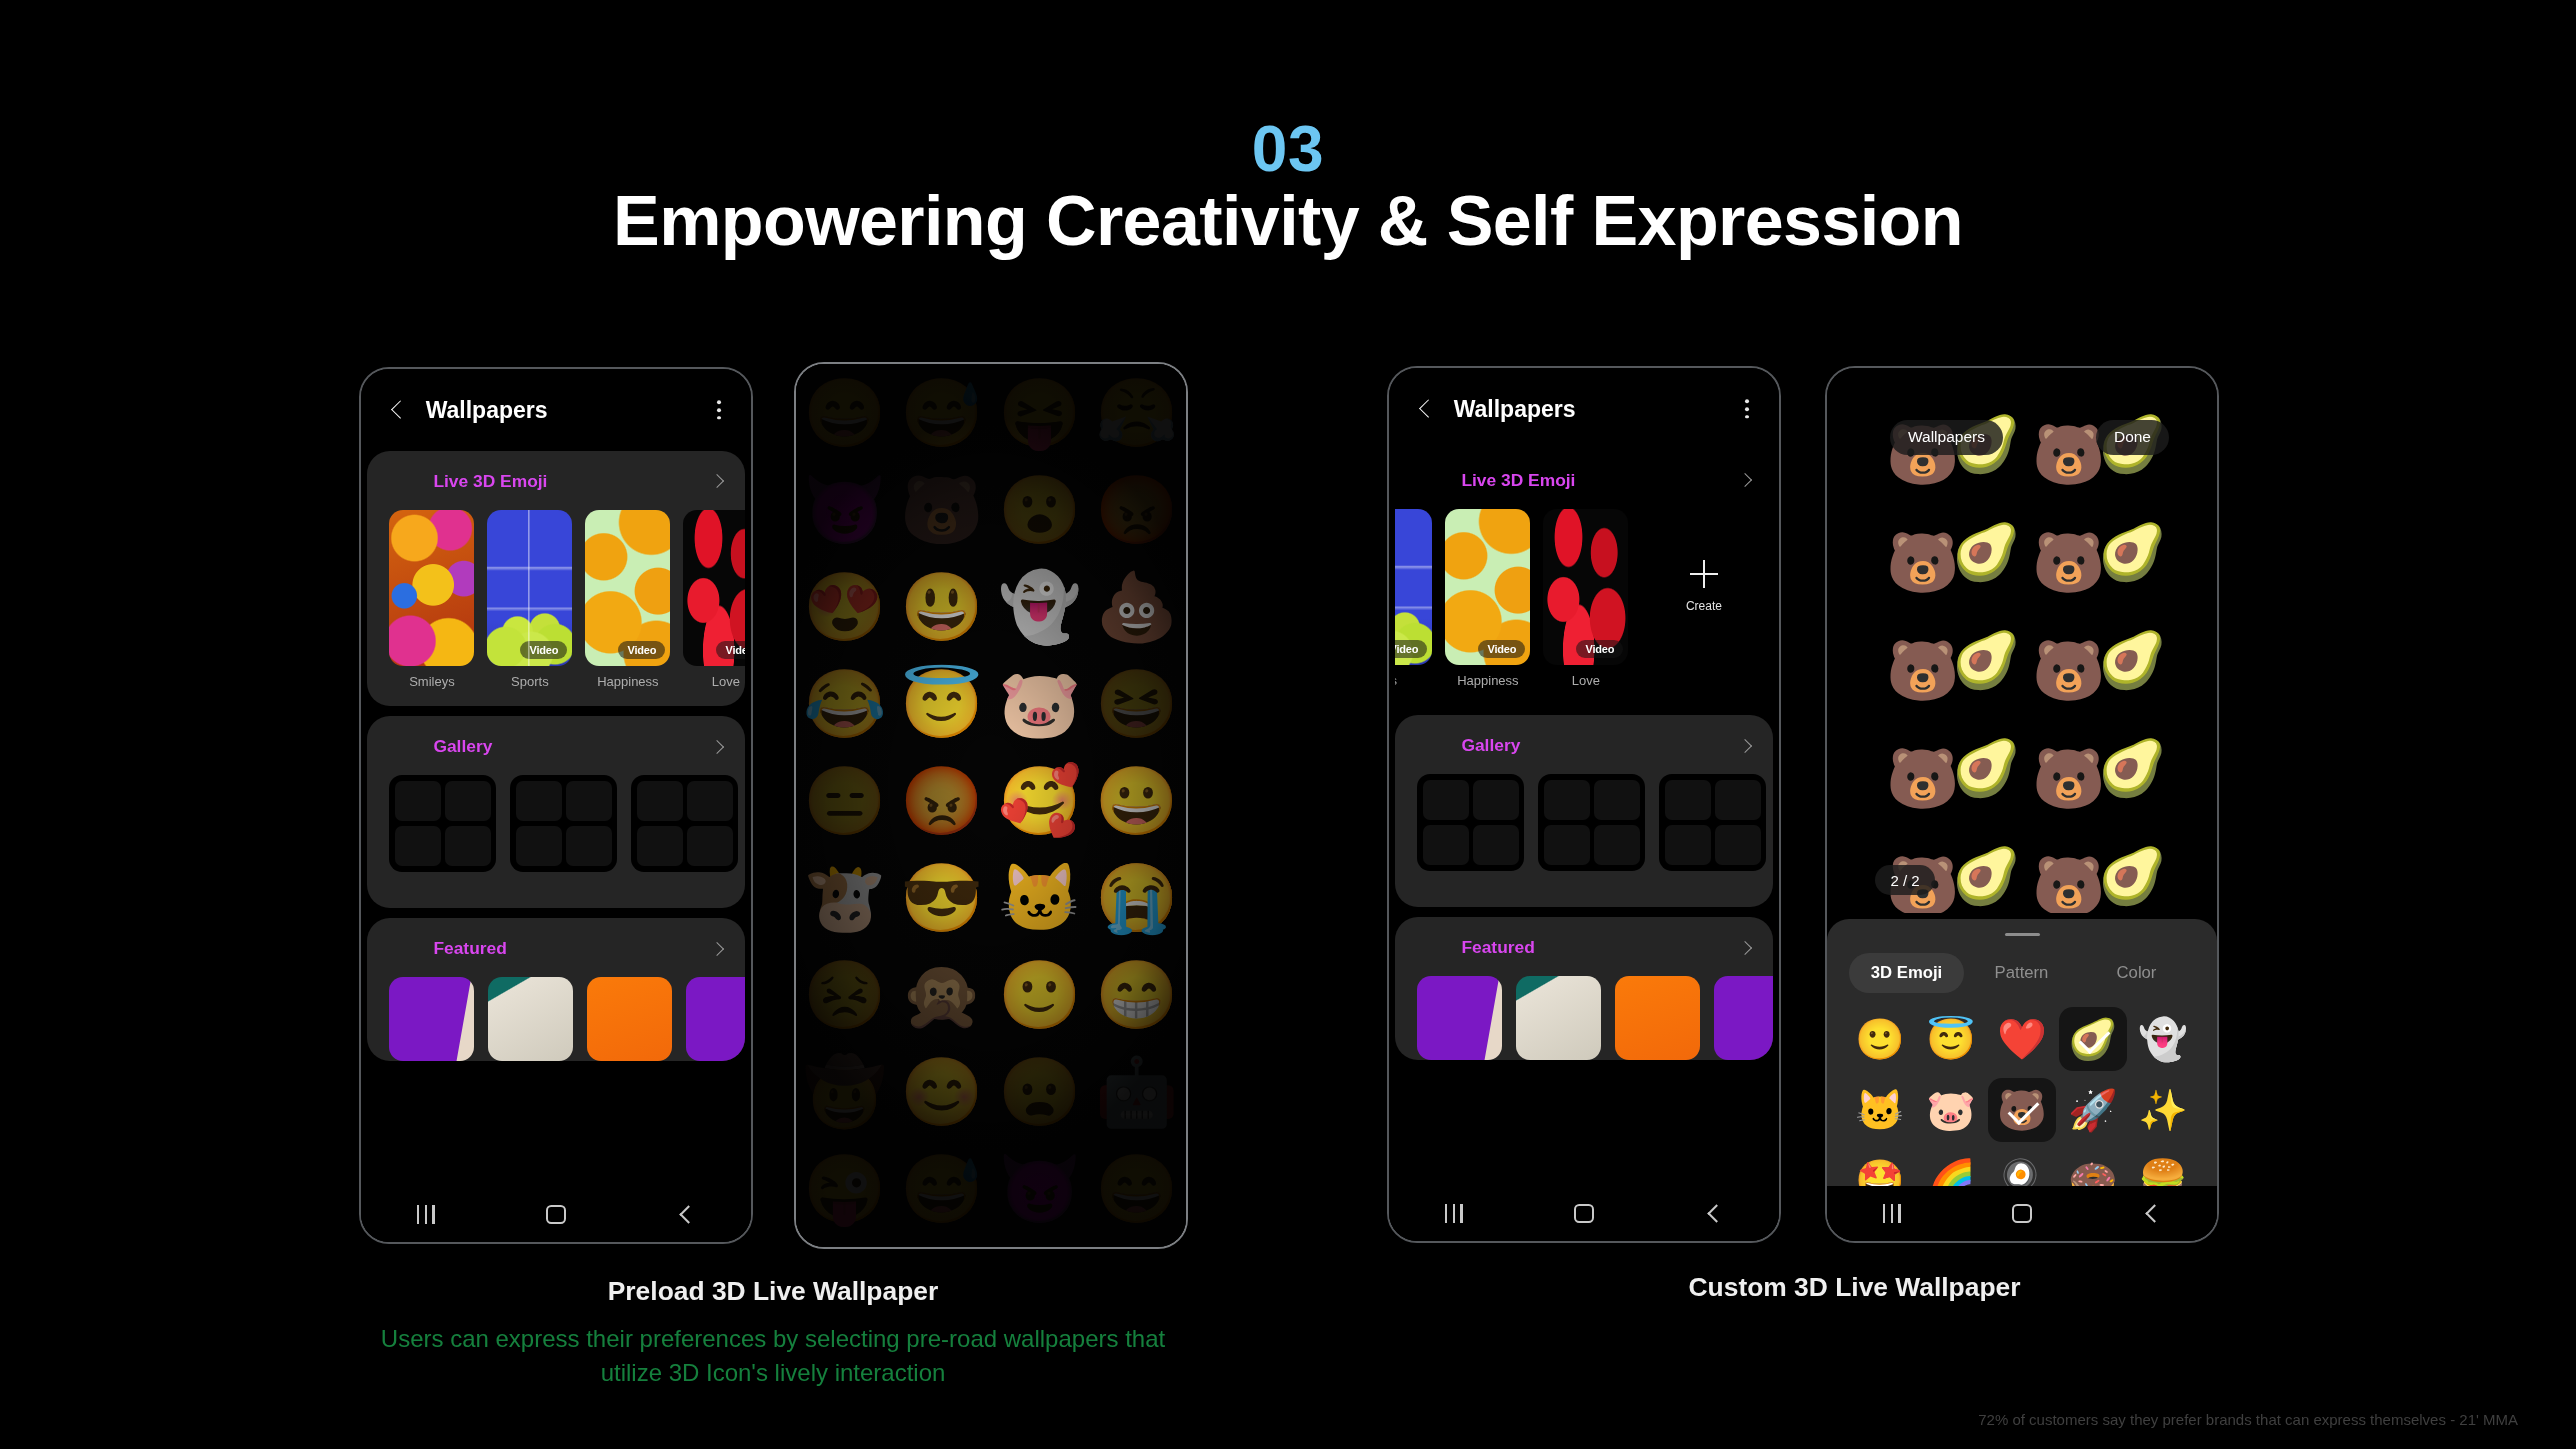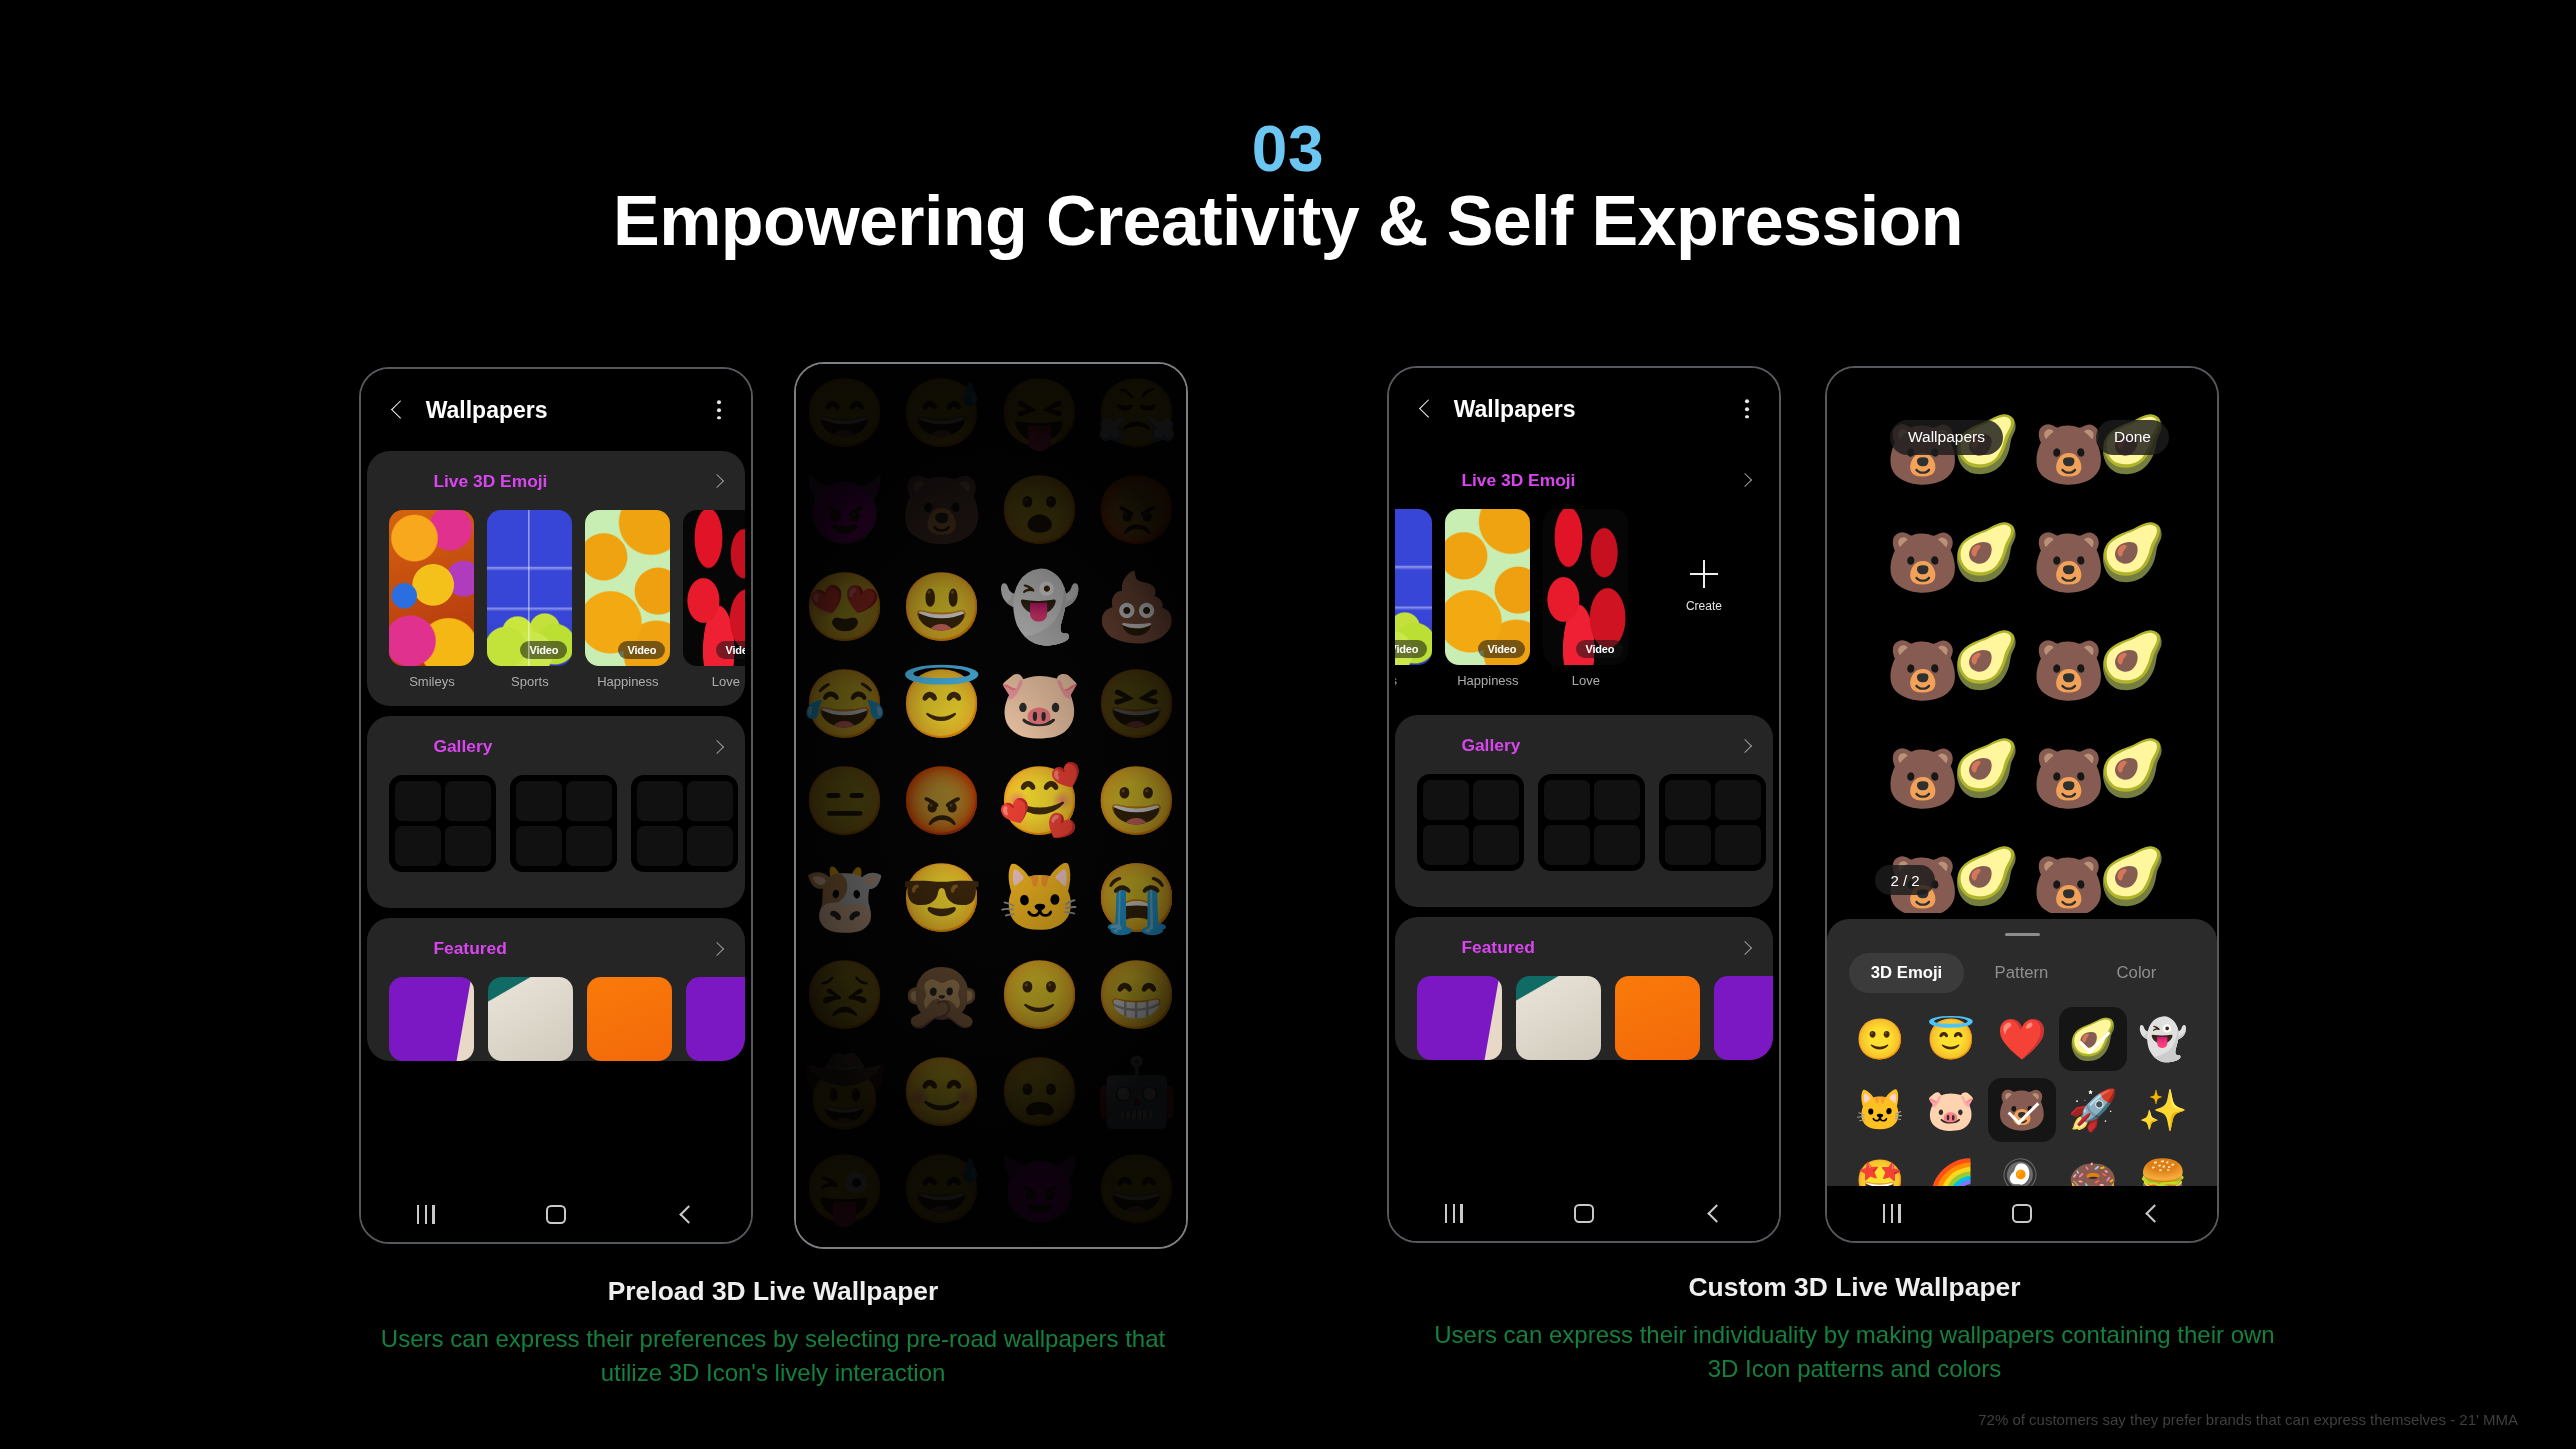--- a/index.html
+++ b/index.html
@@ -611,17 +611,16 @@
 
   </div>
 </div>
 
 <div class="caption" id="cap-left">
   <div class="ct">Preload 3D Live Wallpaper</div>
   <div class="cs">Users can express their preferences by selecting pre-road wallpapers that utilize 3D Icon's lively interaction</div>
 </div>
 <div class="caption" id="cap-right">
   <div class="ct">Custom 3D Live Wallpaper</div>
-  <div class="cs">Users can express their individuality by making wallpapers containing their own 3D Icon patterns and colors</div>
 </div>
 
 <div class="footnote">72% of customers say they prefer brands that can express themselves - 21' MMA</div>
 
 
 </body></html>

